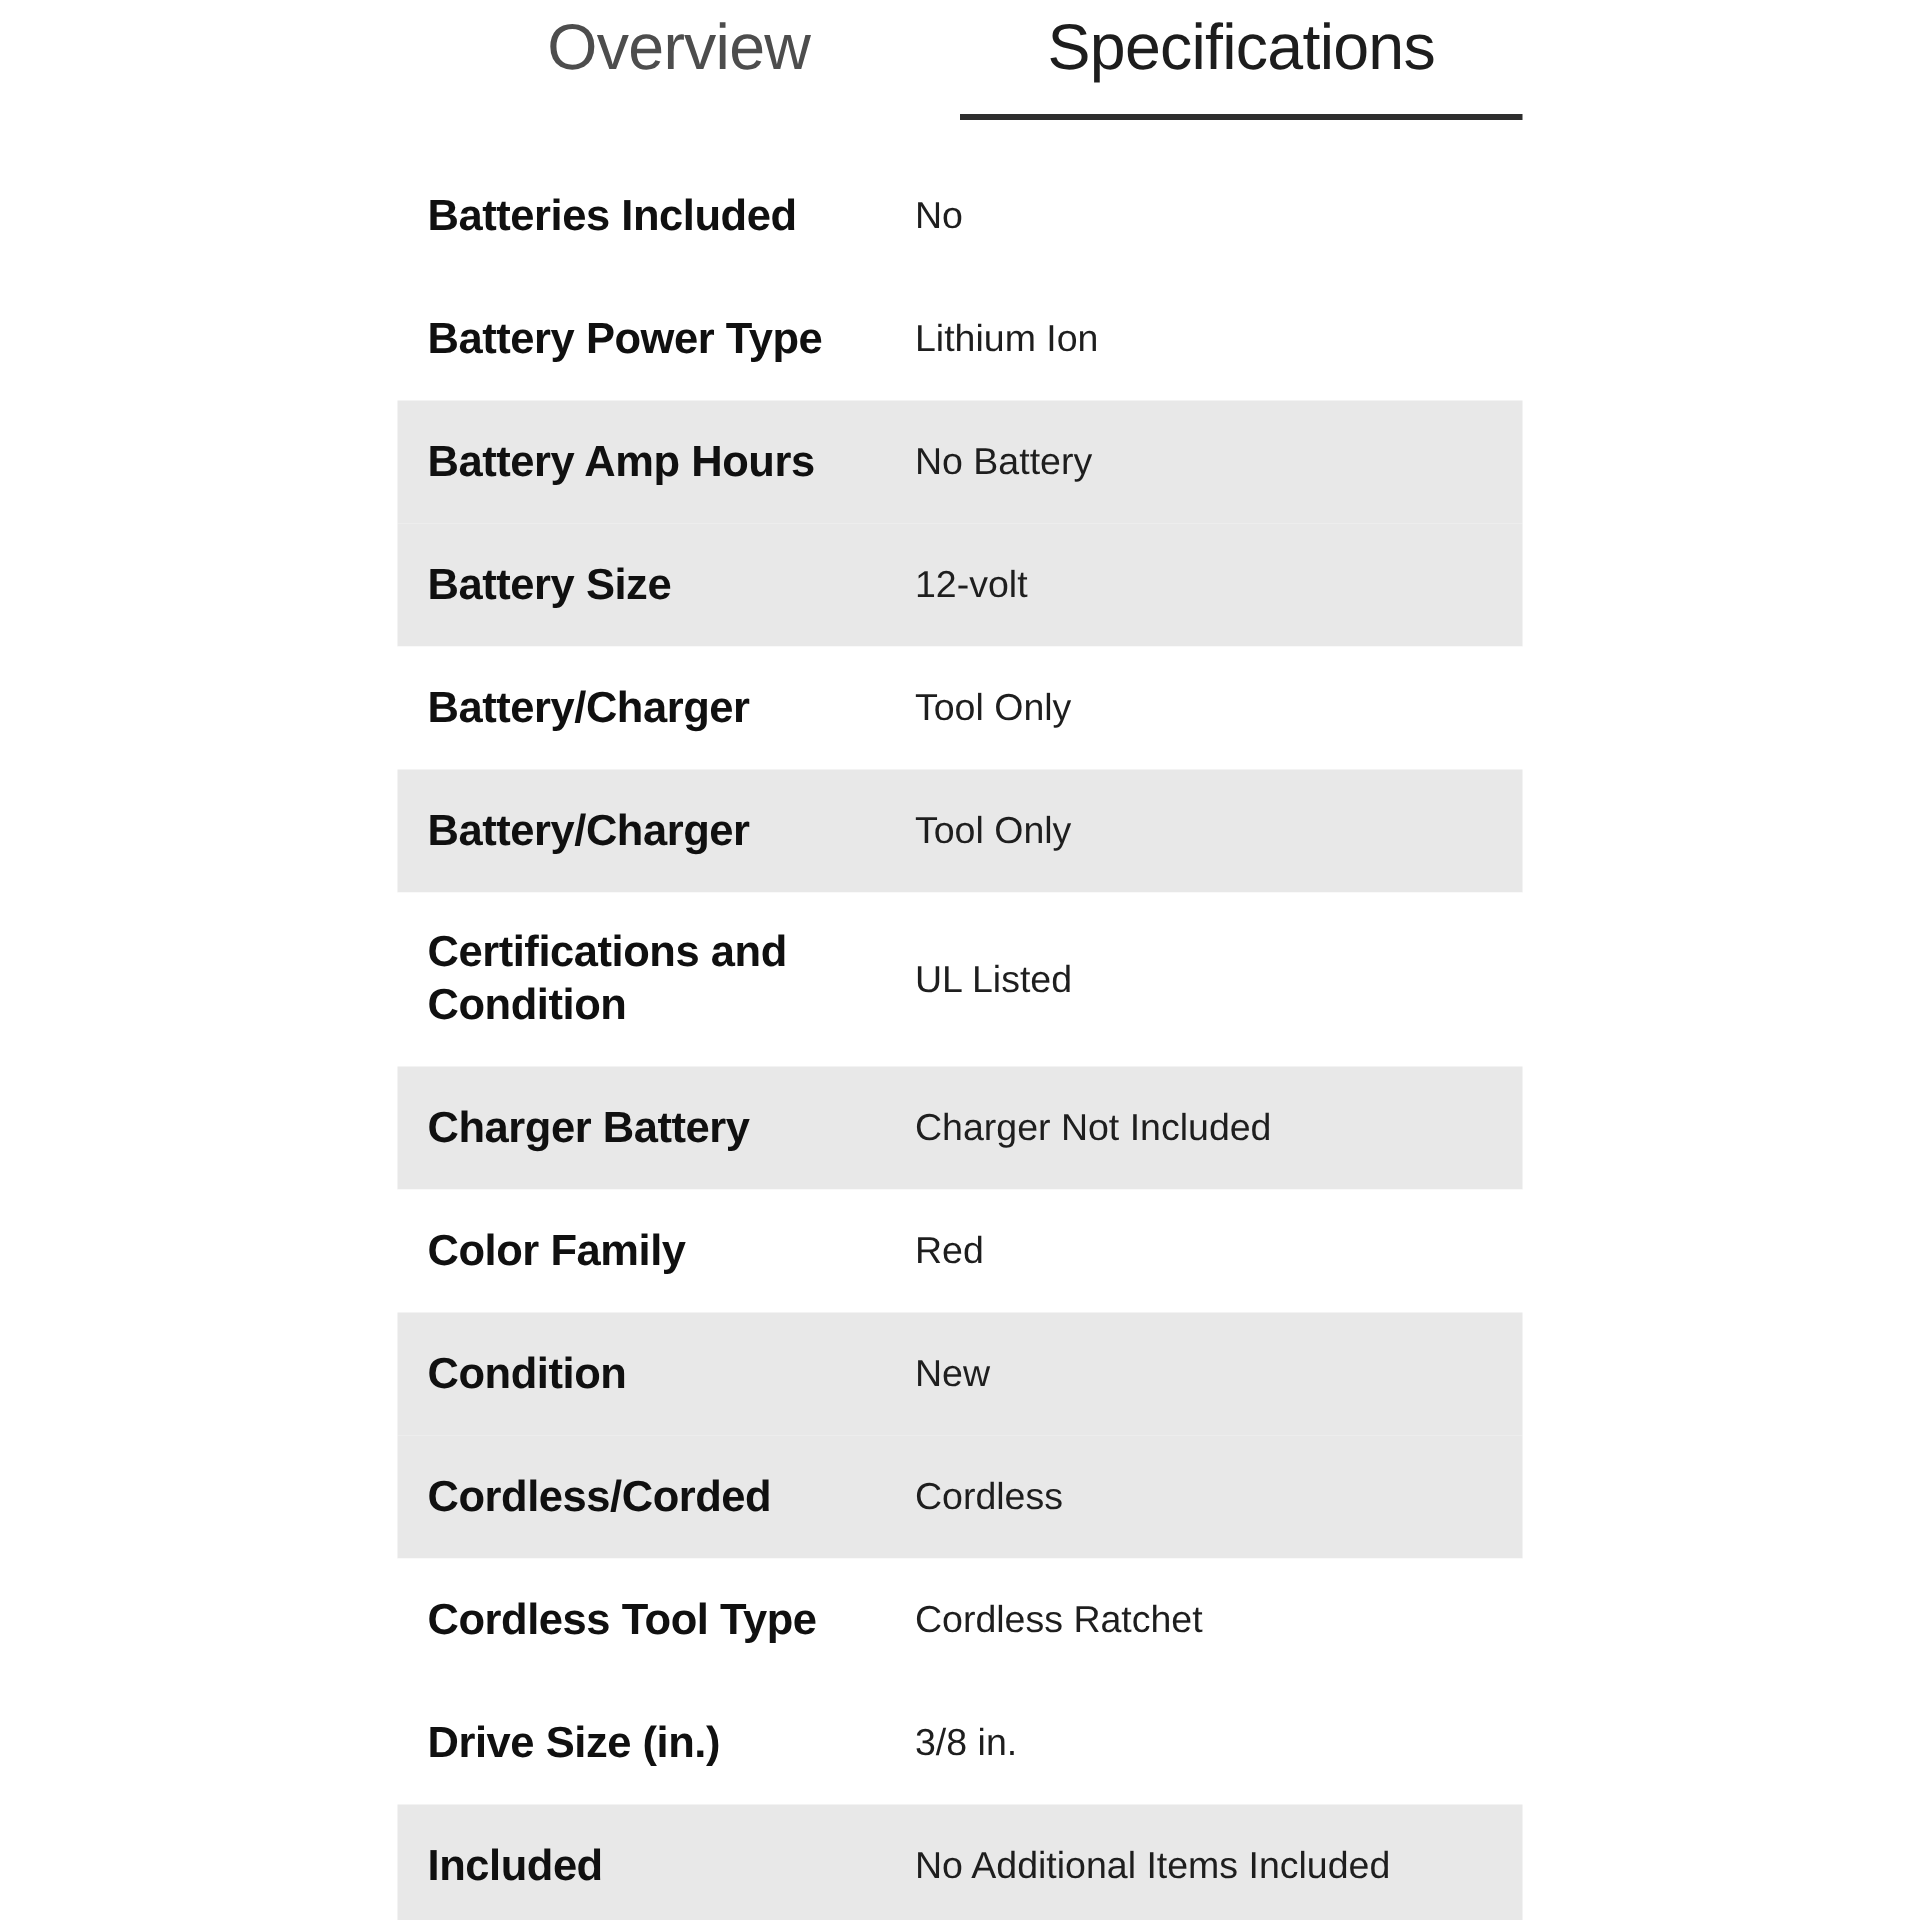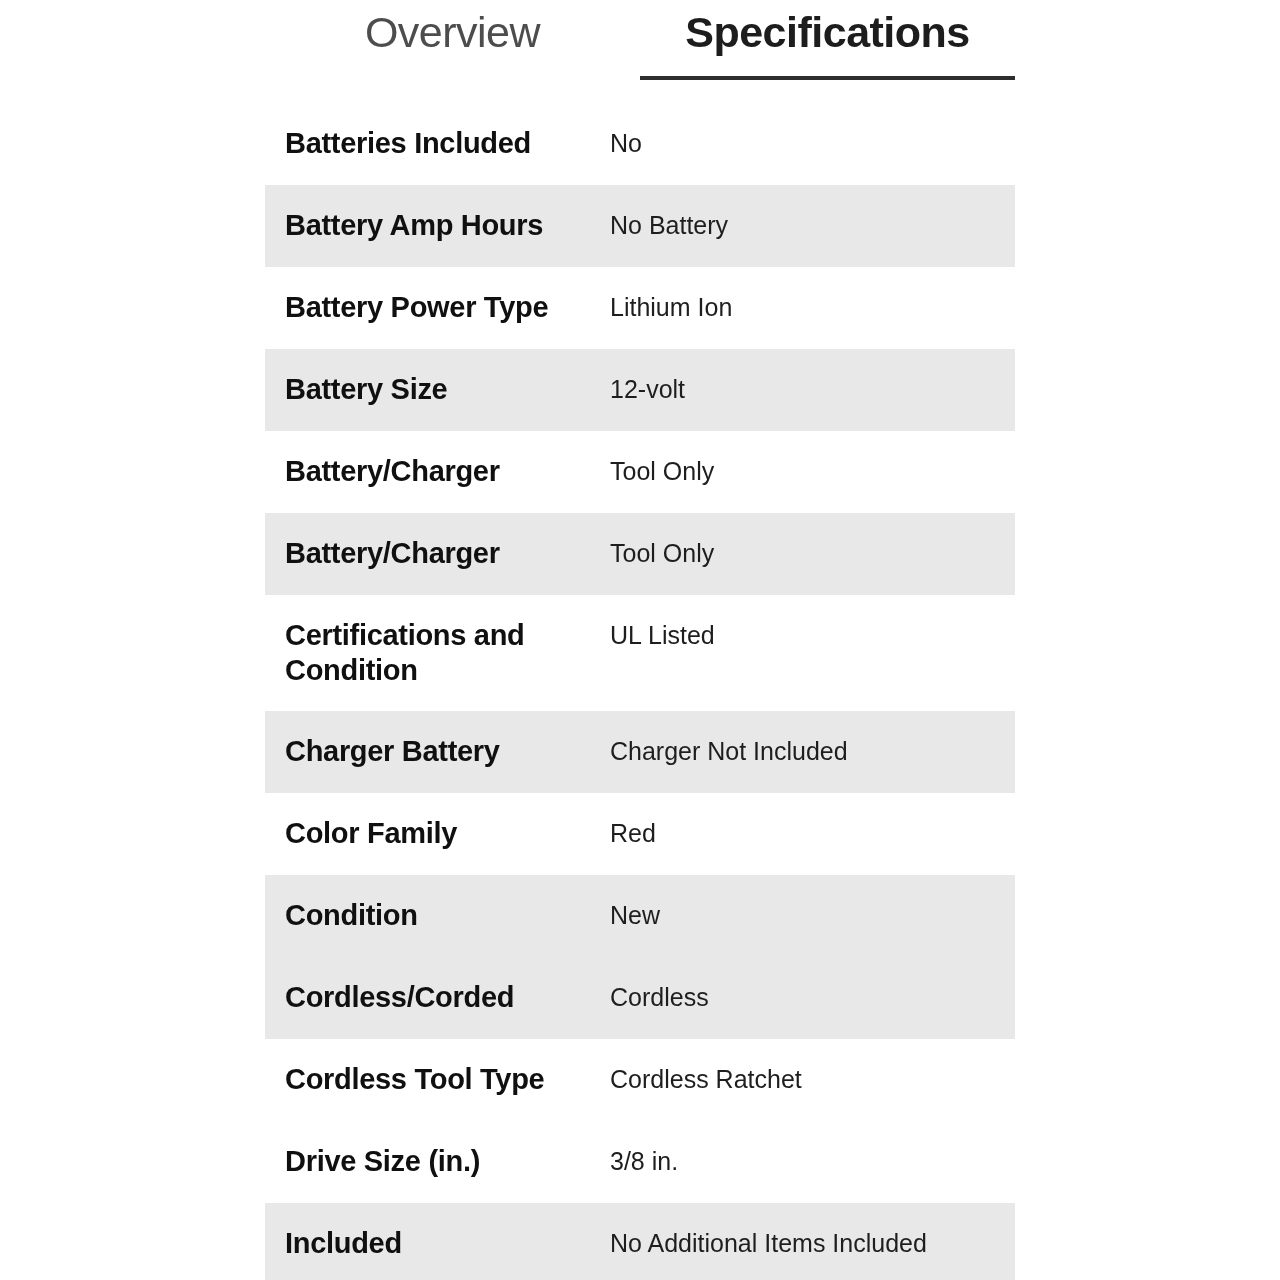--- a/index.html
+++ b/index.html
@@ -30,31 +30,32 @@
     text-align: center;
     font-size: 43px;
     line-height: 64px;
     height: 80px;
     color: var(--inactive-tab, #4d4d4d);
     cursor: pointer;
     border-bottom: 4px solid transparent;
     letter-spacing: -0.5px;
   }
   .tab.active {
-    font-weight: bold;
+    font-weight: normal;
     color: var(--active-tab, #1d1d1d);
     border-bottom: 4px solid var(--underline, #2e2e2e);
   }
   
   .spec-table {
     margin-top: 23px;
     width: 750px;
   }
   .spec-row {
     display: flex;
+    align-items: center;
     min-height: 82px;
     padding: 23px 0;
     background: #ffffff;
   }
   .spec-row.striped {
     background: var(--stripe, #e8e8e8);
   }
   .spec-label {
     width: 345px;
     padding-left: 20px;
@@ -82,27 +83,27 @@
     <div class="tabbar">
       <div class="tab">Overview</div>
       <div class="tab active">Specifications</div>
     </div>
 
     <div class="spec-table" id="spec-table">
         <div class="spec-row">
           <div class="spec-label">Batteries Included</div>
           <div class="spec-value">No</div>
         </div>
+        <div class="spec-row">
+          <div class="spec-label">Battery Power Type</div>
+          <div class="spec-value">Lithium Ion</div>
+        </div>
         <div class="spec-row striped">
           <div class="spec-label">Battery Amp Hours</div>
           <div class="spec-value">No Battery</div>
-        </div>
-        <div class="spec-row">
-          <div class="spec-label">Battery Power Type</div>
-          <div class="spec-value">Lithium Ion</div>
         </div>
         <div class="spec-row striped">
           <div class="spec-label">Battery Size</div>
           <div class="spec-value">12-volt</div>
         </div>
         <div class="spec-row">
           <div class="spec-label">Battery/Charger</div>
           <div class="spec-value">Tool Only</div>
         </div>
         <div class="spec-row striped">

